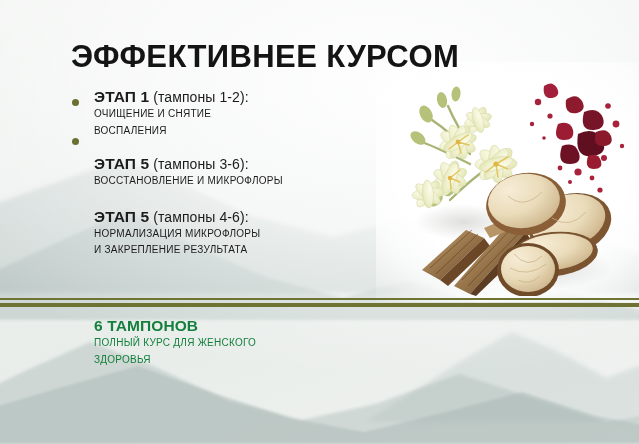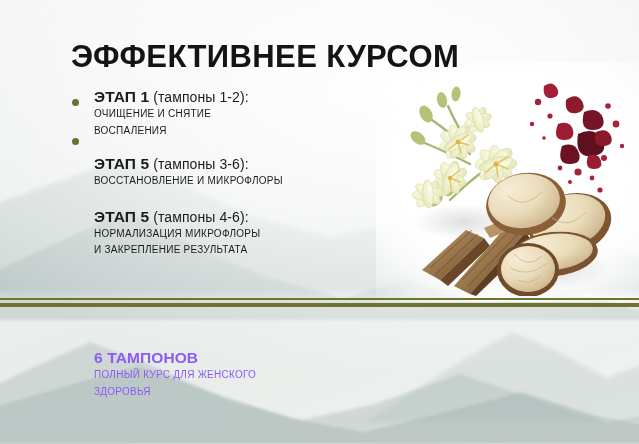--- a/index.html
+++ b/index.html
@@ -126,23 +126,23 @@
   }
   .divider .rule-thick {
     height: 4px;
     background: #6e7333;
   }
 
   
   .footer {
     position: absolute;
     left: 94px;
-    top: 348px;
+    top: 316px;
     width: 330px;
-    color: #8b5cf6;
+    color: #15803d;
   }
   .footer-title {
     font-size: 15.5px;
     line-height: 19px;
     font-weight: 700;
     letter-spacing: 0.1px;
   }
   .footer-sub {
     font-size: 10px;
     line-height: 16.5px;

